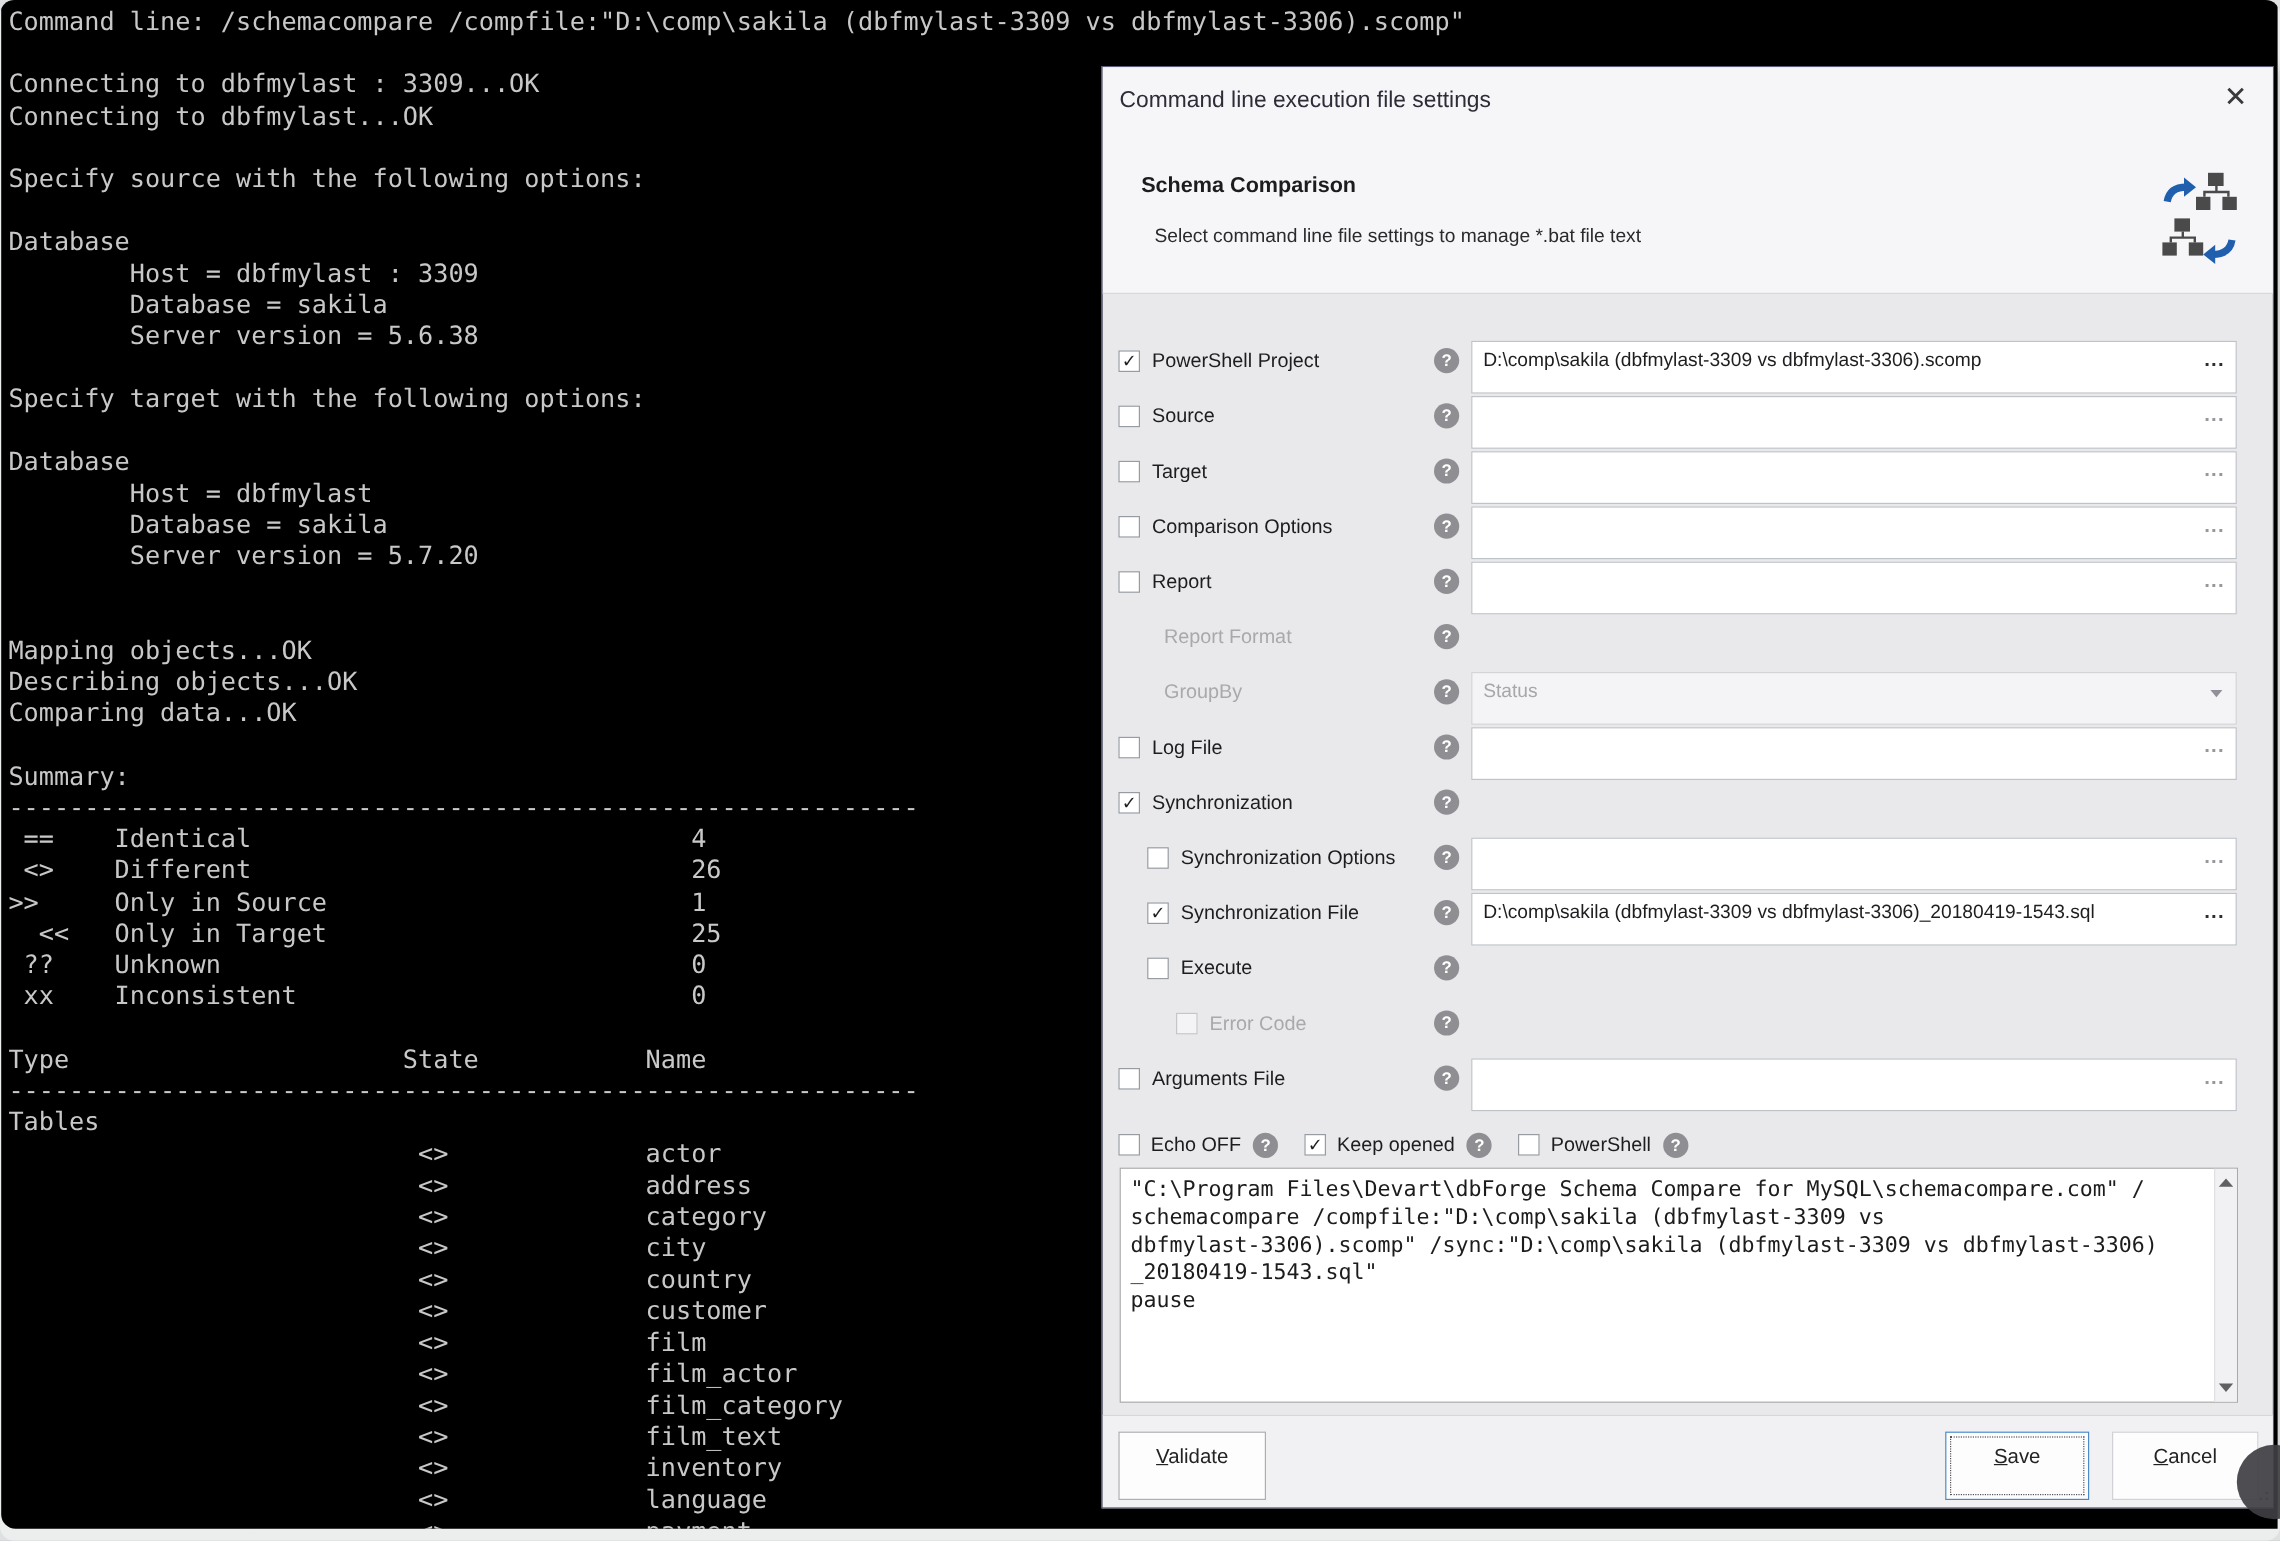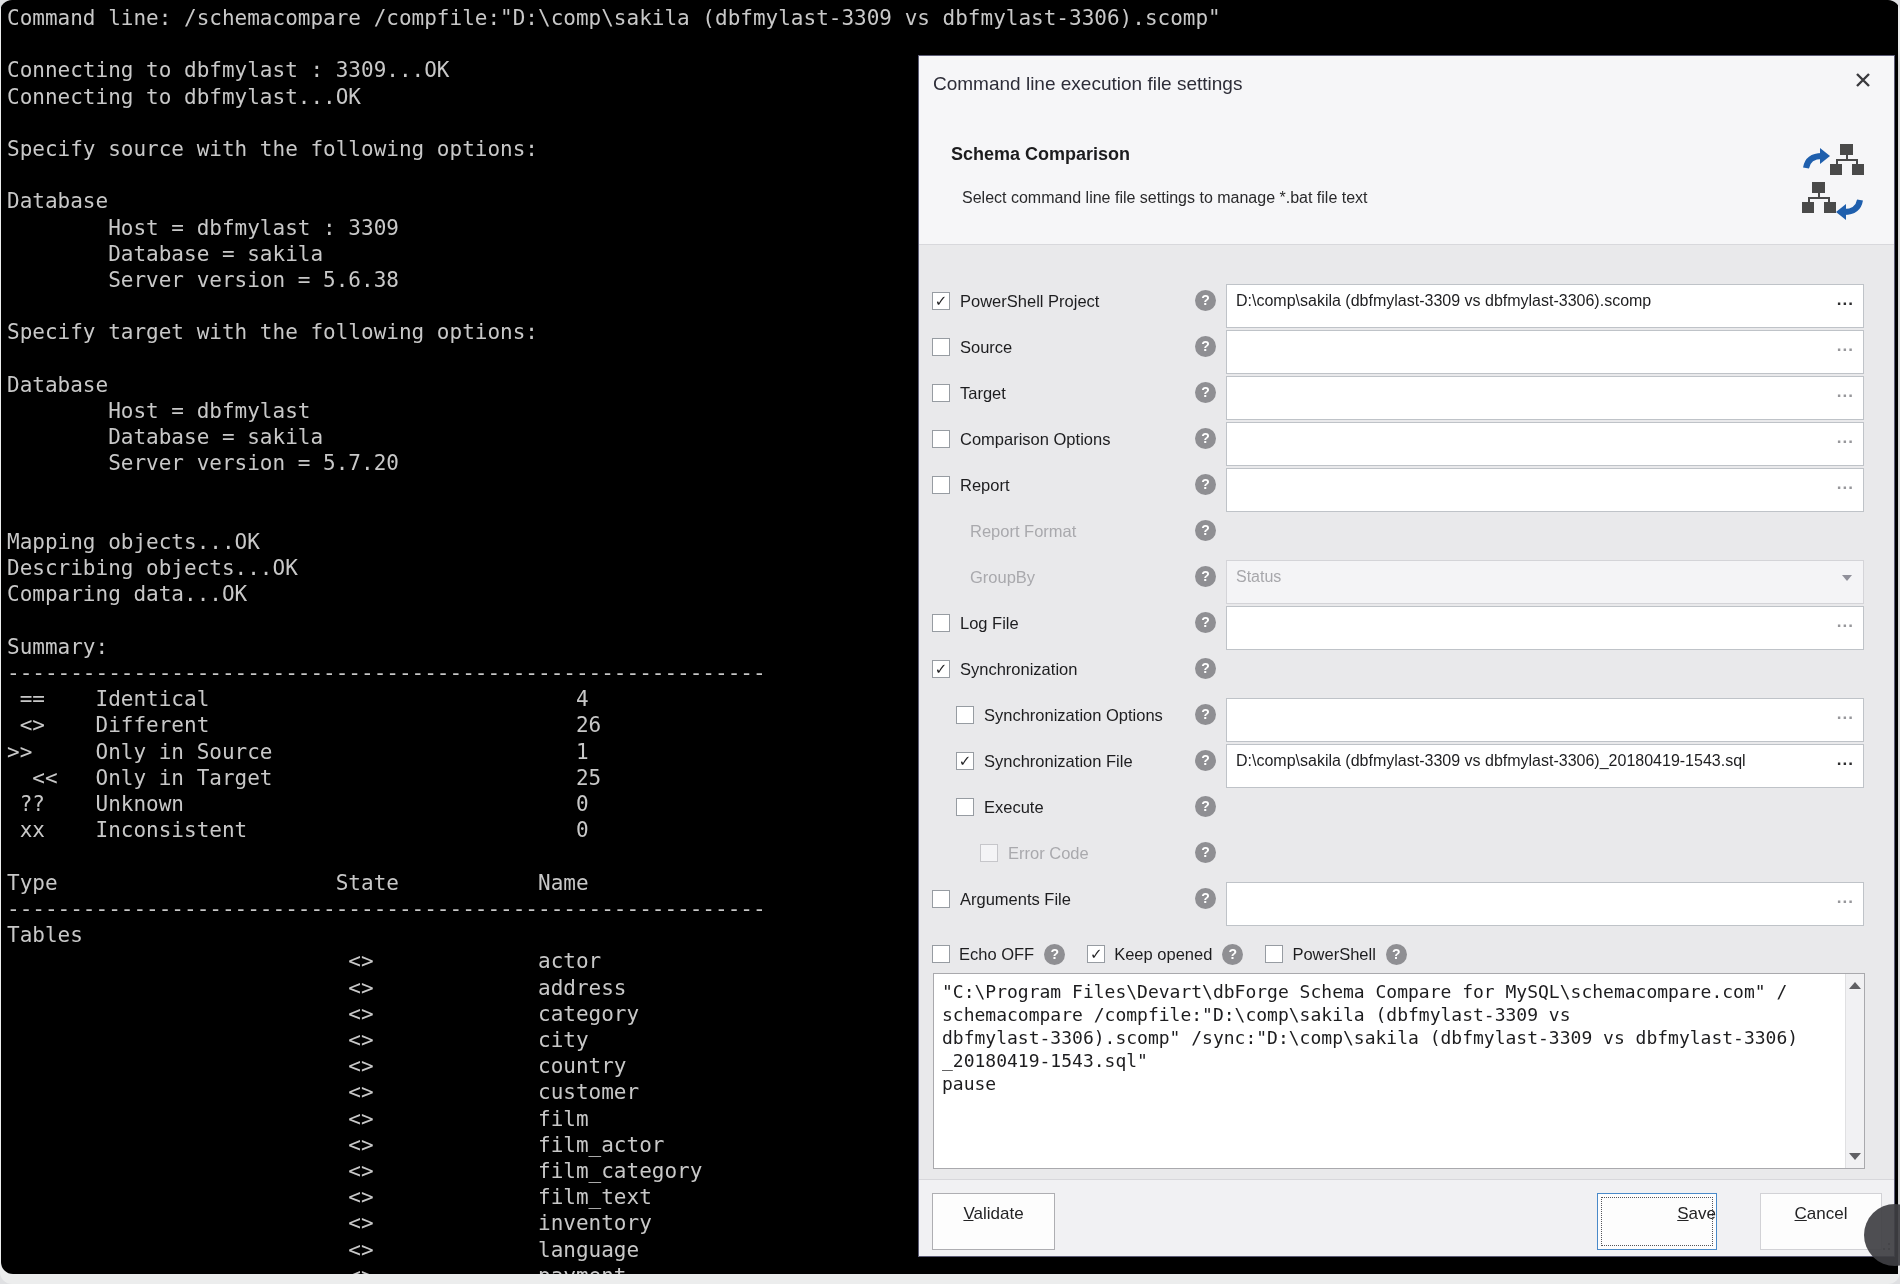--- a/index.html
+++ b/index.html
@@ -63,22 +63,22 @@
              border-bottom:7px solid #606064; width:0; }
   .sbtn.dn { bottom:7px; border-left:6px solid transparent; border-right:6px solid transparent;
              border-top:7px solid #606064; width:0; }
   
   .foot { position:absolute; left:0; right:0; bottom:0; height:77px; background:#f1f1f3;
           border-top:1px solid #d7d7db; }
   .btn { position:absolute; top:13px; height:57px; background:#fdfdfd; font-size:17px;
          color:#232325; font-family:"Liberation Sans",sans-serif; cursor:pointer; text-align:center; }
   .btn u { text-decoration:underline; }
   .btn.validate { left:13px; width:123px; border:1px solid #aeaeb2; }
-  .btn.save { left:678px; width:120px; border:1px solid #4a8ac9; outline:1px dotted #55555a;
-              outline-offset:-5px;text-align:right; }
+  .btn.save { left:702px; width:120px; border:1px solid #4a8ac9; outline:1px dotted #55555a;
+              outline-offset:-5px; }
   .btn.cancel { left:841px; width:122px; border:1px solid #d2d2d6; }
   .grip { position:absolute; right:4px; bottom:6px; width:12px; height:12px; }
   .grip i { position:absolute; width:2px; height:2px; background:#8a8a8e; }
   .blob { position:absolute; right:-26px; bottom:18px; width:62px; height:62px; border-radius:50%;
           background:#3f3f43; opacity:.92; }
 </style>
 </head>
 <body>
 
 <div class="screen">

